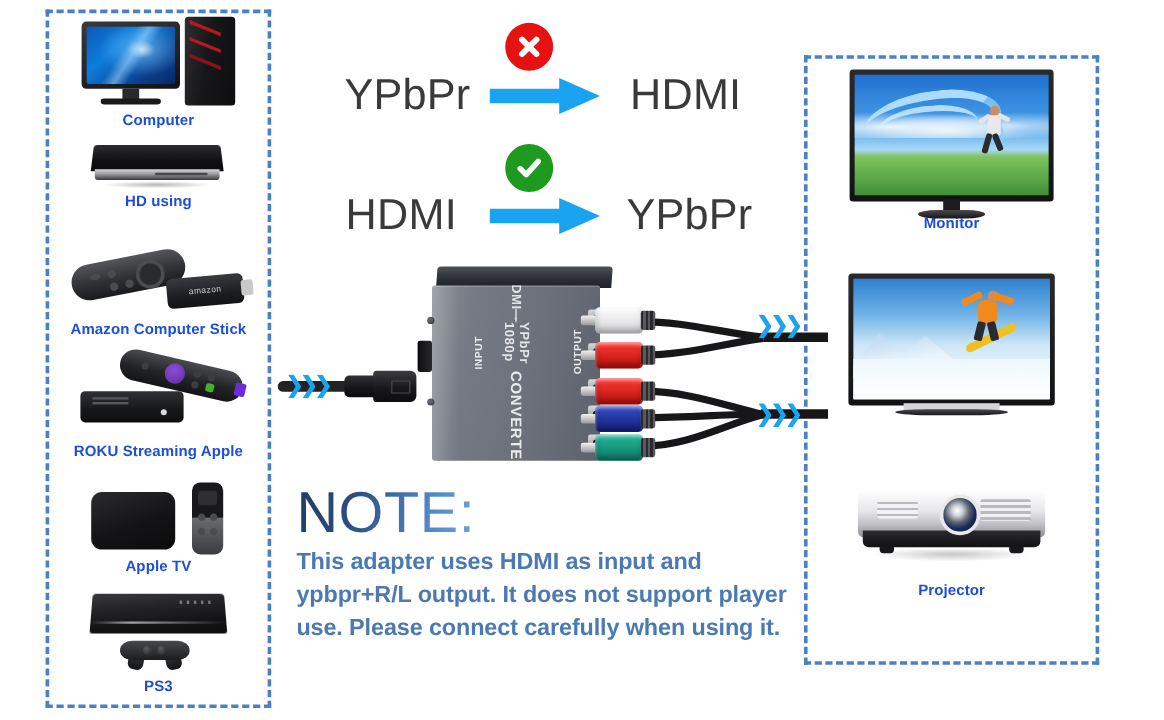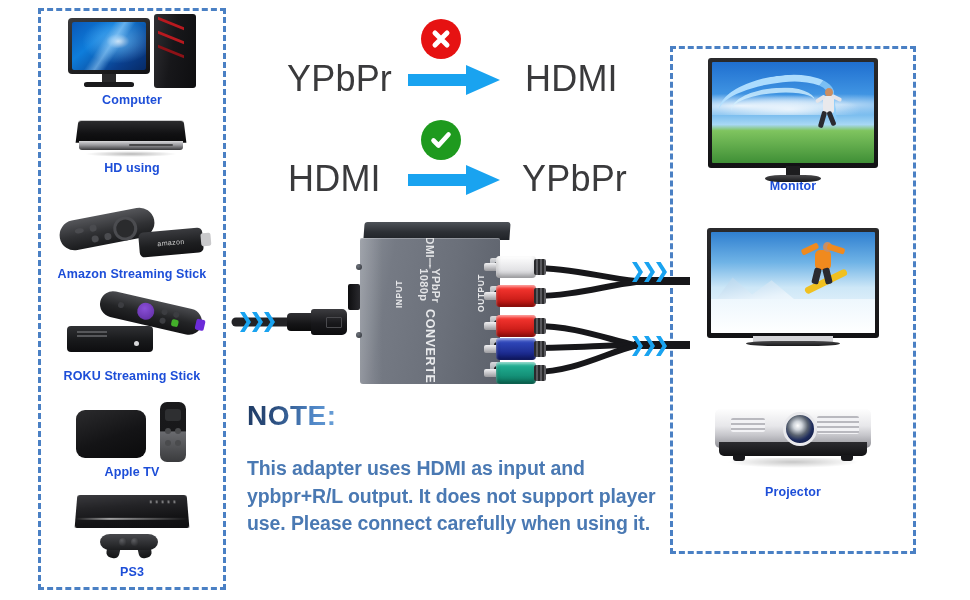--- a/index.html
+++ b/index.html
@@ -400,21 +400,21 @@
   }
   .hdmi-plug .boot {
     position:absolute; left:2px; top:4px; width:28px; height:18px;
     background: linear-gradient(180deg,#303034 0%,#151517 60%,#0b0b0c 100%);
     border-radius: 4px;
   }
 
   
   #note-title {
     position:absolute; left: 247px; top: 400px;
-    font-size: 28px; font-weight: 700; letter-spacing: .5px;
+    font-size: 48px; font-weight: 400; letter-spacing: .5px;
     background: linear-gradient(100deg, #1f3a63 0%, #2c4f80 32%, #4f86c6 72%, #6ea4da 100%);
     -webkit-background-clip: text; background-clip: text;
     -webkit-text-fill-color: transparent; color: transparent;
   }
   #note-body {
     position:absolute; left: 247px; top: 455px; width: 410px;
     font-size: 19.5px; font-weight: 600; line-height: 1.42;
     color: #4A79B3; letter-spacing: -.1px;
   }
 </style>
@@ -450,37 +450,37 @@
       <div class="ring"></div>
       <div class="dot" style="left:16px; top:9px; width:9px; height:5px;"></div>
       <div class="dot" style="left:31px; top:8px; width:7px; height:7px;"></div>
       <div class="dot" style="left:31px; top:19px; width:7px; height:7px;"></div>
       <div class="dot" style="left:44px; top:19px; width:7px; height:7px;"></div>
     </div>
     <div class="amz-stick">
       <span class="lbl">amazon</span>
     </div>
   </div>
-  <div class="caption">Amazon Streaming Stick</div>
+  <div class="caption">Amazon Computer Stick</div>
 </div>
 
 <div class="device" style="left:38px; top:298px; width:188px;">
   <div class="art roku-wrap">
     <div class="roku-remote">
       <div class="pad"></div>
       <div class="k" style="left:18px; top:9px;"></div>
       <div class="k" style="left:62px; top:6px;"></div>
       <div class="k" style="left:62px; top:15px;"></div>
       <div class="k" style="left:74px; top:6px;"></div>
       <div class="g" style="left:74px; top:14px;"></div>
       <div class="tip"></div>
     </div>
     <div class="roku-box"></div>
   </div>
-  <div class="caption">ROKU Streaming Stick</div>
+  <div class="caption">ROKU Streaming Apple</div>
 </div>
 
 <div class="device" style="left:38px; top:402px; width:188px;">
   <div class="art atv-wrap">
     <div class="atv-box"></div>
     <div class="atv-remote">
       <div class="tp"></div>
       <div class="b" style="left:5px;  top:26px;"></div>
       <div class="b" style="left:15px; top:26px;"></div>
       <div class="b" style="left:5px;  top:38px;"></div>

